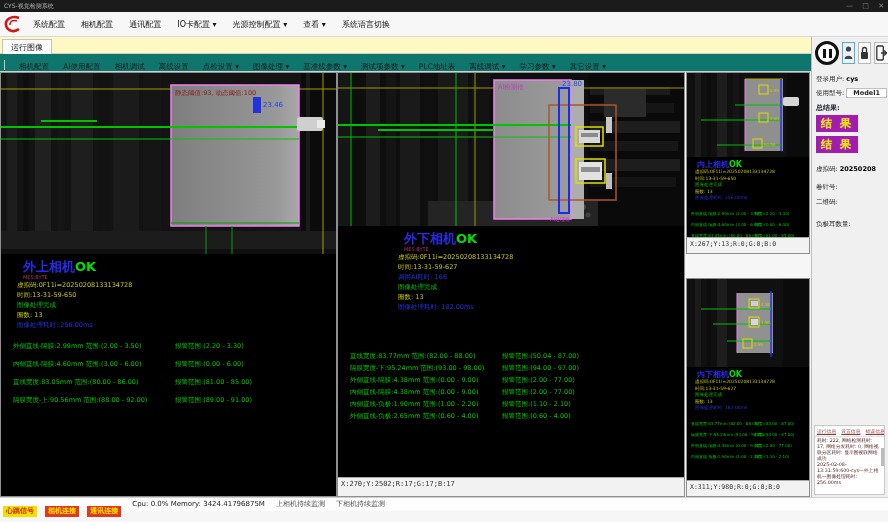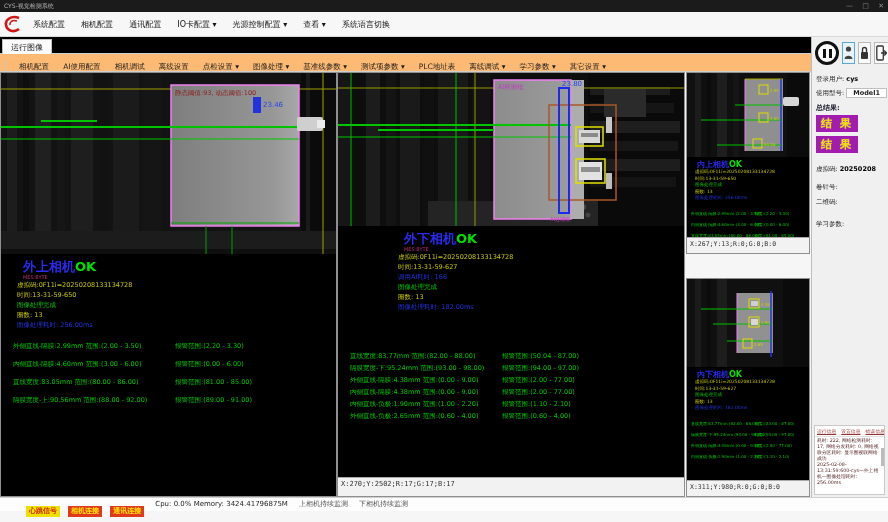--- a/index.html
+++ b/index.html
@@ -11,26 +11,26 @@
   .wctrls{position:absolute;right:4px;top:0;height:12px;line-height:12px;color:#8a8a8a;font-size:7px;}
   .wctrls span{margin-left:7px;cursor:default;}
   
   .menubar{position:absolute;left:0;top:12px;width:888px;height:25px;background:#f7f7f7;
            border-bottom:1px solid #d9d9d9;box-sizing:border-box;}
   .logo{position:absolute;left:4px;top:3px;width:18px;height:18px;}
   .mitem{position:relative;display:inline-block;margin-left:11px;font-size:8px;color:#141414;
          line-height:25px;cursor:default;}
   .menuitems{position:absolute;left:22px;top:0;height:25px;white-space:nowrap;}
   
-  .tabrow{position:absolute;left:0;top:37px;width:811px;height:17px;background:#000000;
+  .tabrow{position:absolute;left:0;top:37px;width:811px;height:17px;background:#fef9c3;
           border-bottom:1px solid #cfcfcf;box-sizing:border-box;}
   .tab{position:absolute;left:2px;top:2px;height:15px;padding:0 8px;background:#fbfbfb;
        border:1px solid #c2c2c2;border-bottom:none;font-size:8px;line-height:15px;color:#222;}
   
-  .toolbar{position:absolute;left:0;top:54px;width:811px;height:18px;background:#fdba74;
+  .toolbar{position:absolute;left:0;top:54px;width:811px;height:18px;background:#0f766e;
            border-bottom:1px solid #cfcfcf;box-sizing:border-box;white-space:nowrap;}
   .titem{display:inline-block;margin-left:9px;font-size:7.5px;color:#1d1d1d;line-height:18px;cursor:default;}
   .tsep{display:inline-block;width:1px;height:10px;background:#c6c6c6;margin-left:4px;vertical-align:middle;}
   
   .panel{position:absolute;top:72px;background:#000;border:1px solid #8f8f8f;box-sizing:border-box;}
   #p-left{left:0;width:337px;height:425px;}
   #p-mid{left:337px;width:348px;height:425px;}
   #p-minitop{left:686px;width:124px;height:182px;}
   #p-minibot{left:686px;top:278px;width:124px;height:219px;}
   .coordbar{position:absolute;left:0;right:0;bottom:0;background:#f2f2f2;border-top:1px solid #aaa;
@@ -80,21 +80,21 @@
              color:#f0e000;font-size:11px;font-weight:bold;text-align:center;line-height:17px;
              letter-spacing:2px;text-shadow:0 0 1px #bba;}
   .logbox{position:absolute;left:2px;right:3px;top:388px;height:70px;background:#fff;
           border:1px solid #c8c8c8;box-sizing:border-box;overflow:hidden;}
   .logtabs{white-space:nowrap;border-bottom:1px solid #e0e0e0;padding:1px 0 1px 2px;}
   .logtab{display:inline-block;margin-right:3px;font-size:4.8px;color:#993333;text-decoration:underline;}
   .logtext{padding:1px 4px 0 2px;font-size:4.8px;line-height:6px;color:#552222;white-space:pre-wrap;}
   .logscroll{position:absolute;right:0;top:22px;width:3px;height:18px;background:#bbb;}
   
   .statusbar{position:absolute;left:0;top:497px;width:888px;height:14px;background:#fdfdfd;
-             border-top:1px solid #cfcfcf;box-sizing:border-box;white-space:nowrap;padding-left:23px;}
+             border-top:1px solid #cfcfcf;box-sizing:border-box;white-space:nowrap;}
   .badge{display:inline-block;margin:1px 0 0 3px;padding:0.5px 3px;font-size:7px;font-weight:bold;}
   .badge.hb{background:#f0e000;color:#cc2200;}
   .badge.rd{background:#e03a1e;color:#ffe400;}
   .sbtext{display:inline-block;margin-left:6px;font-size:7px;color:#222;vertical-align:top;line-height:13px;}
   .sbmon{color:#555;}
 </style>
 </head>
 <body>
 
 <div class="app">
@@ -389,21 +389,21 @@
     </div>
     <div class="srow totlabel" style="top:66px;">总结果:</div>
     <div class="resultbox" style="top:78px;">结 果</div>
     <div class="resultbox" style="top:99px;">结 果</div>
     <div class="srow" style="top:128px;">
       <span>虚拟码:</span>
       <span class="sval">20250208</span>
     </div>
     <div class="srow" style="top:146px;">卷针号:</div>
     <div class="srow" style="top:161px;">二维码:</div>
-    <div class="srow" style="top:183px;">学习参数:</div>
+    <div class="srow" style="top:183px;">负极耳数量:</div>
     <div class="logbox">
       <div class="logtabs">
         <span class="logtab">运行信息</span>
         <span class="logtab">设置信息</span>
         <span class="logtab">错误信息</span>
       </div>
       <div class="logtext">耗时: 222, 网络检测耗时: 17, 网络分发耗时: 0, 网络视联分区耗时: 显示图视联网络成功
 2025-02-08-13:31:59:600-cys—外上相机—图像处理耗时: 256.00ms</div>
       <div class="logscroll"></div>
     </div>

